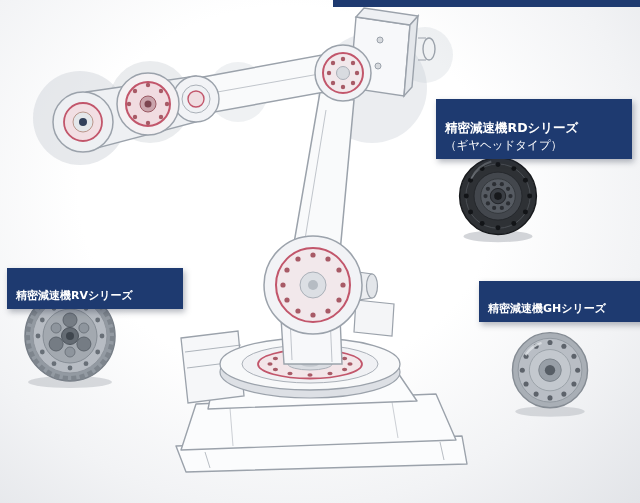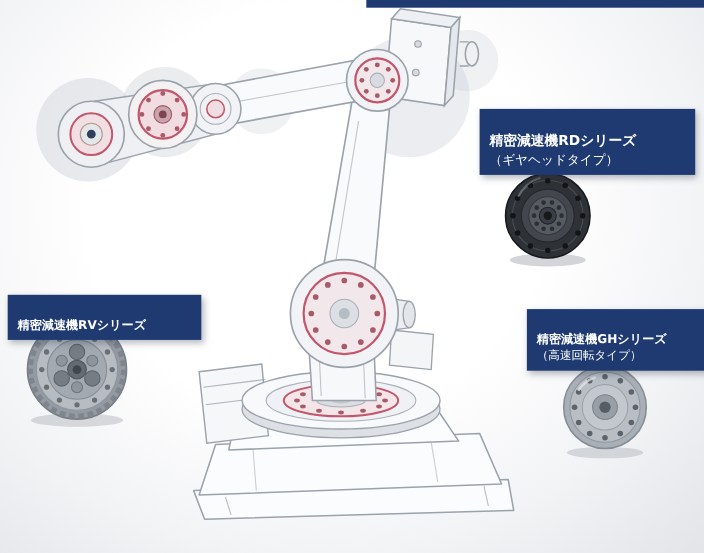--- a/index.html
+++ b/index.html
@@ -275,16 +275,15 @@
     <span class="t">精密減速機RDシリーズ</span>
     <span class="s">（ギヤヘッドタイプ）</span>
   </div>
 
   <div class="callout callout-rv">
     <span class="t">精密減速機RVシリーズ</span>
   </div>
 
   <div class="callout callout-gh">
     <span class="t">精密減速機GHシリーズ</span>
-    <span class="s">（高速回転タイプ）</span>
   </div>
 
 </div>
 
 </body></html>

